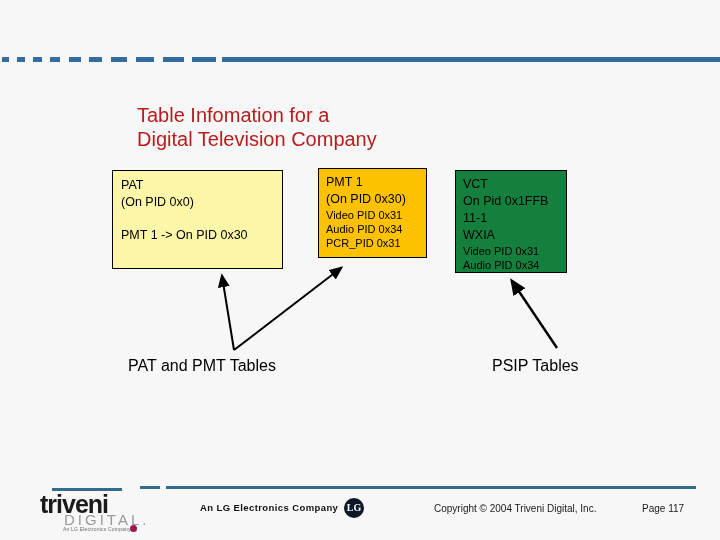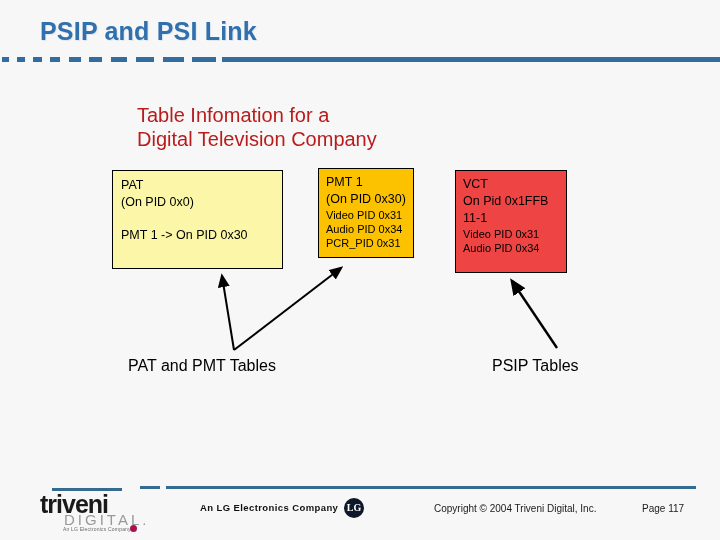--- a/index.html
+++ b/index.html
@@ -78,34 +78,34 @@
     height: 99px;
     background: #fcf7a8;
     padding: 6px 0 0 8px;
   }
   .box-pat .line { font-size: 12.5px; line-height: 17px; }
   .box-pat .gap { height: 8px; }
 
   .box-pmt {
     left: 318px;
     top: 168px;
-    width: 96px;
+    width: 109px;
     height: 90px;
     background: #fcc200;
     padding: 5px 0 0 7px;
   }
   .box-pmt .line-lg { font-size: 12.5px; line-height: 17px; white-space: nowrap; }
   .box-pmt .line-sm { font-size: 11px; line-height: 14px; white-space: nowrap; }
 
   .box-vct {
     left: 455px;
     top: 170px;
     width: 112px;
     height: 103px;
-    background: #ef4444;
+    background: #15803d;
     padding: 5px 0 0 7px;
   }
   .box-vct .line-lg { font-size: 12.5px; line-height: 17px; white-space: nowrap; }
   .box-vct .line-sm { font-size: 11px; line-height: 14px; white-space: nowrap; }
 
   
   .arrows {
     position: absolute;
     left: 0; top: 0;
     width: 720px;
@@ -232,21 +232,20 @@
     color: #1a1a1a;
     white-space: nowrap;
     margin-left: 16px;
   }
 </style>
 </head>
 <body>
 
 <div class="slide">
 
-  <div class="slide-title">PSIP and PSI Link</div>
 
   <div class="header-rule">
     <div class="seg" style="left:2px;  width:7px;"></div>
     <div class="seg" style="left:17px; width:8px;"></div>
     <div class="seg" style="left:33px; width:9px;"></div>
     <div class="seg" style="left:50px; width:10px;"></div>
     <div class="seg" style="left:69px; width:12px;"></div>
     <div class="seg" style="left:89px; width:13px;"></div>
     <div class="seg" style="left:111px;width:16px;"></div>
     <div class="seg" style="left:136px;width:18px;"></div>
@@ -273,20 +272,21 @@
     <div class="line-lg">(On PID 0x30)</div>
     <div class="line-sm">Video PID 0x31</div>
     <div class="line-sm">Audio PID 0x34</div>
     <div class="line-sm">PCR_PID 0x31</div>
   </div>
 
   <div class="box box-vct">
     <div class="line-lg">VCT</div>
     <div class="line-lg">On Pid 0x1FFB</div>
     <div class="line-lg">11-1</div>
+    <div class="line-lg">WXIA</div>
     <div class="line-sm">Video PID 0x31</div>
     <div class="line-sm">Audio PID 0x34</div>
   </div>
 
   <svg class="arrows" width="720" height="540" viewBox="0 0 720 540">
     <defs>
       <marker id="arrowhead" markerWidth="7" markerHeight="7" refX="5.6" refY="3" orient="auto" markerUnits="strokeWidth">
         <path d="M0,0 L7,3 L0,6 z" fill="#000000"></path>
       </marker>
     </defs>

